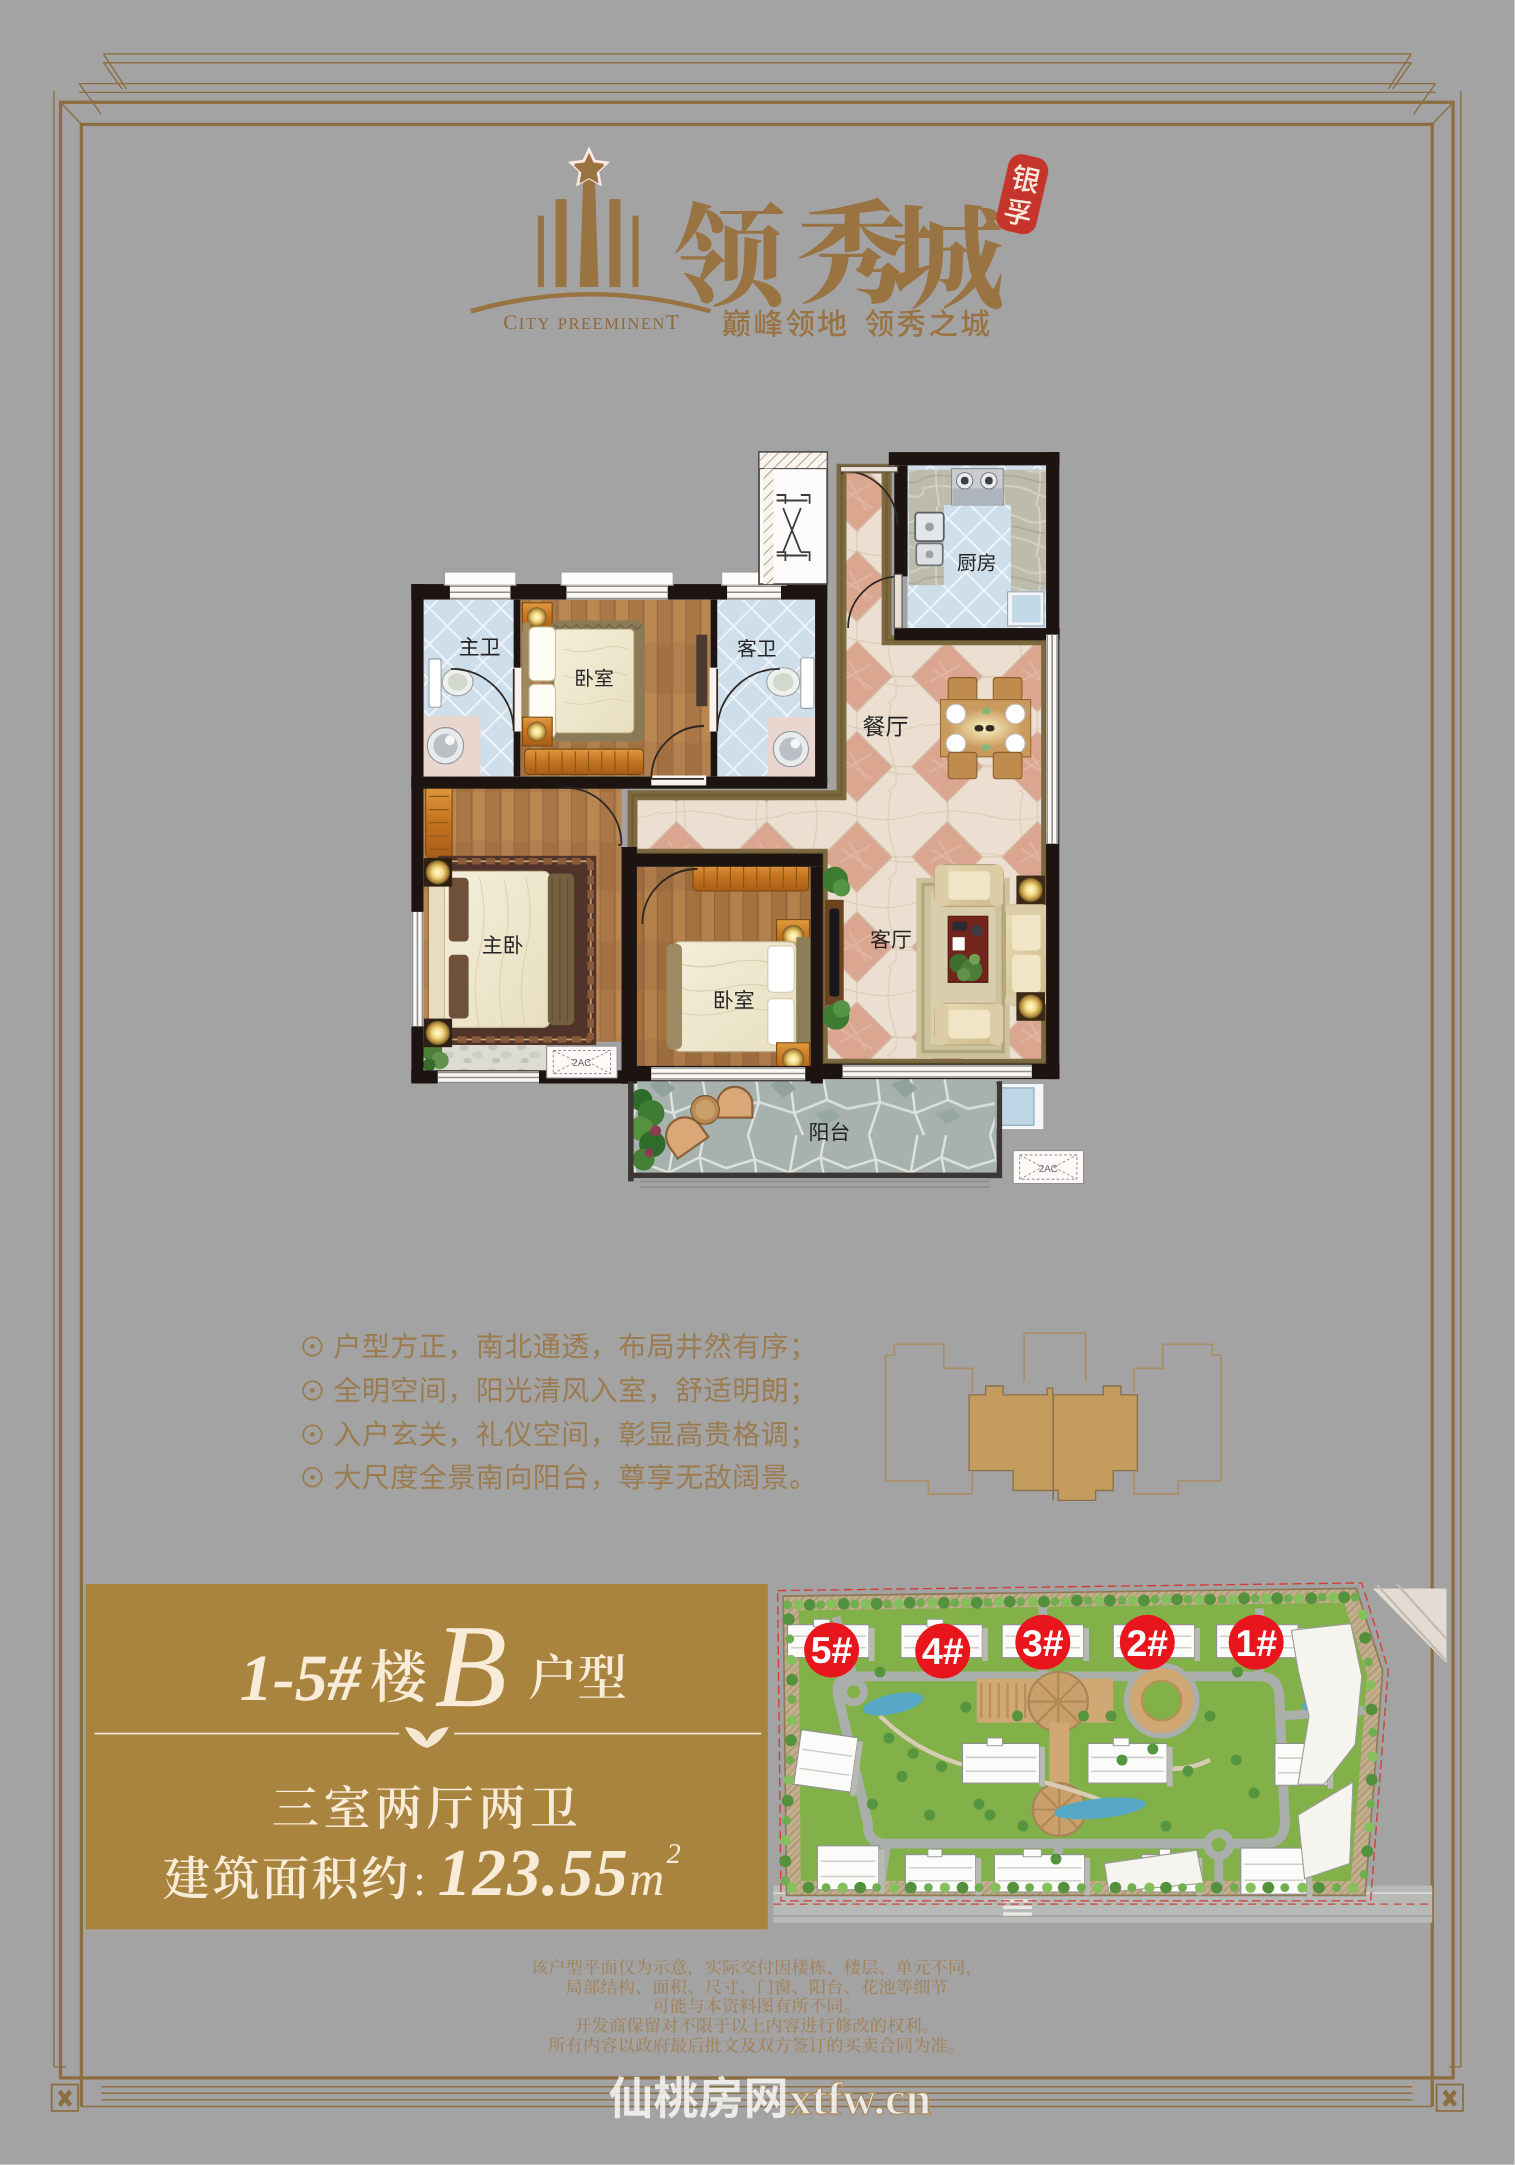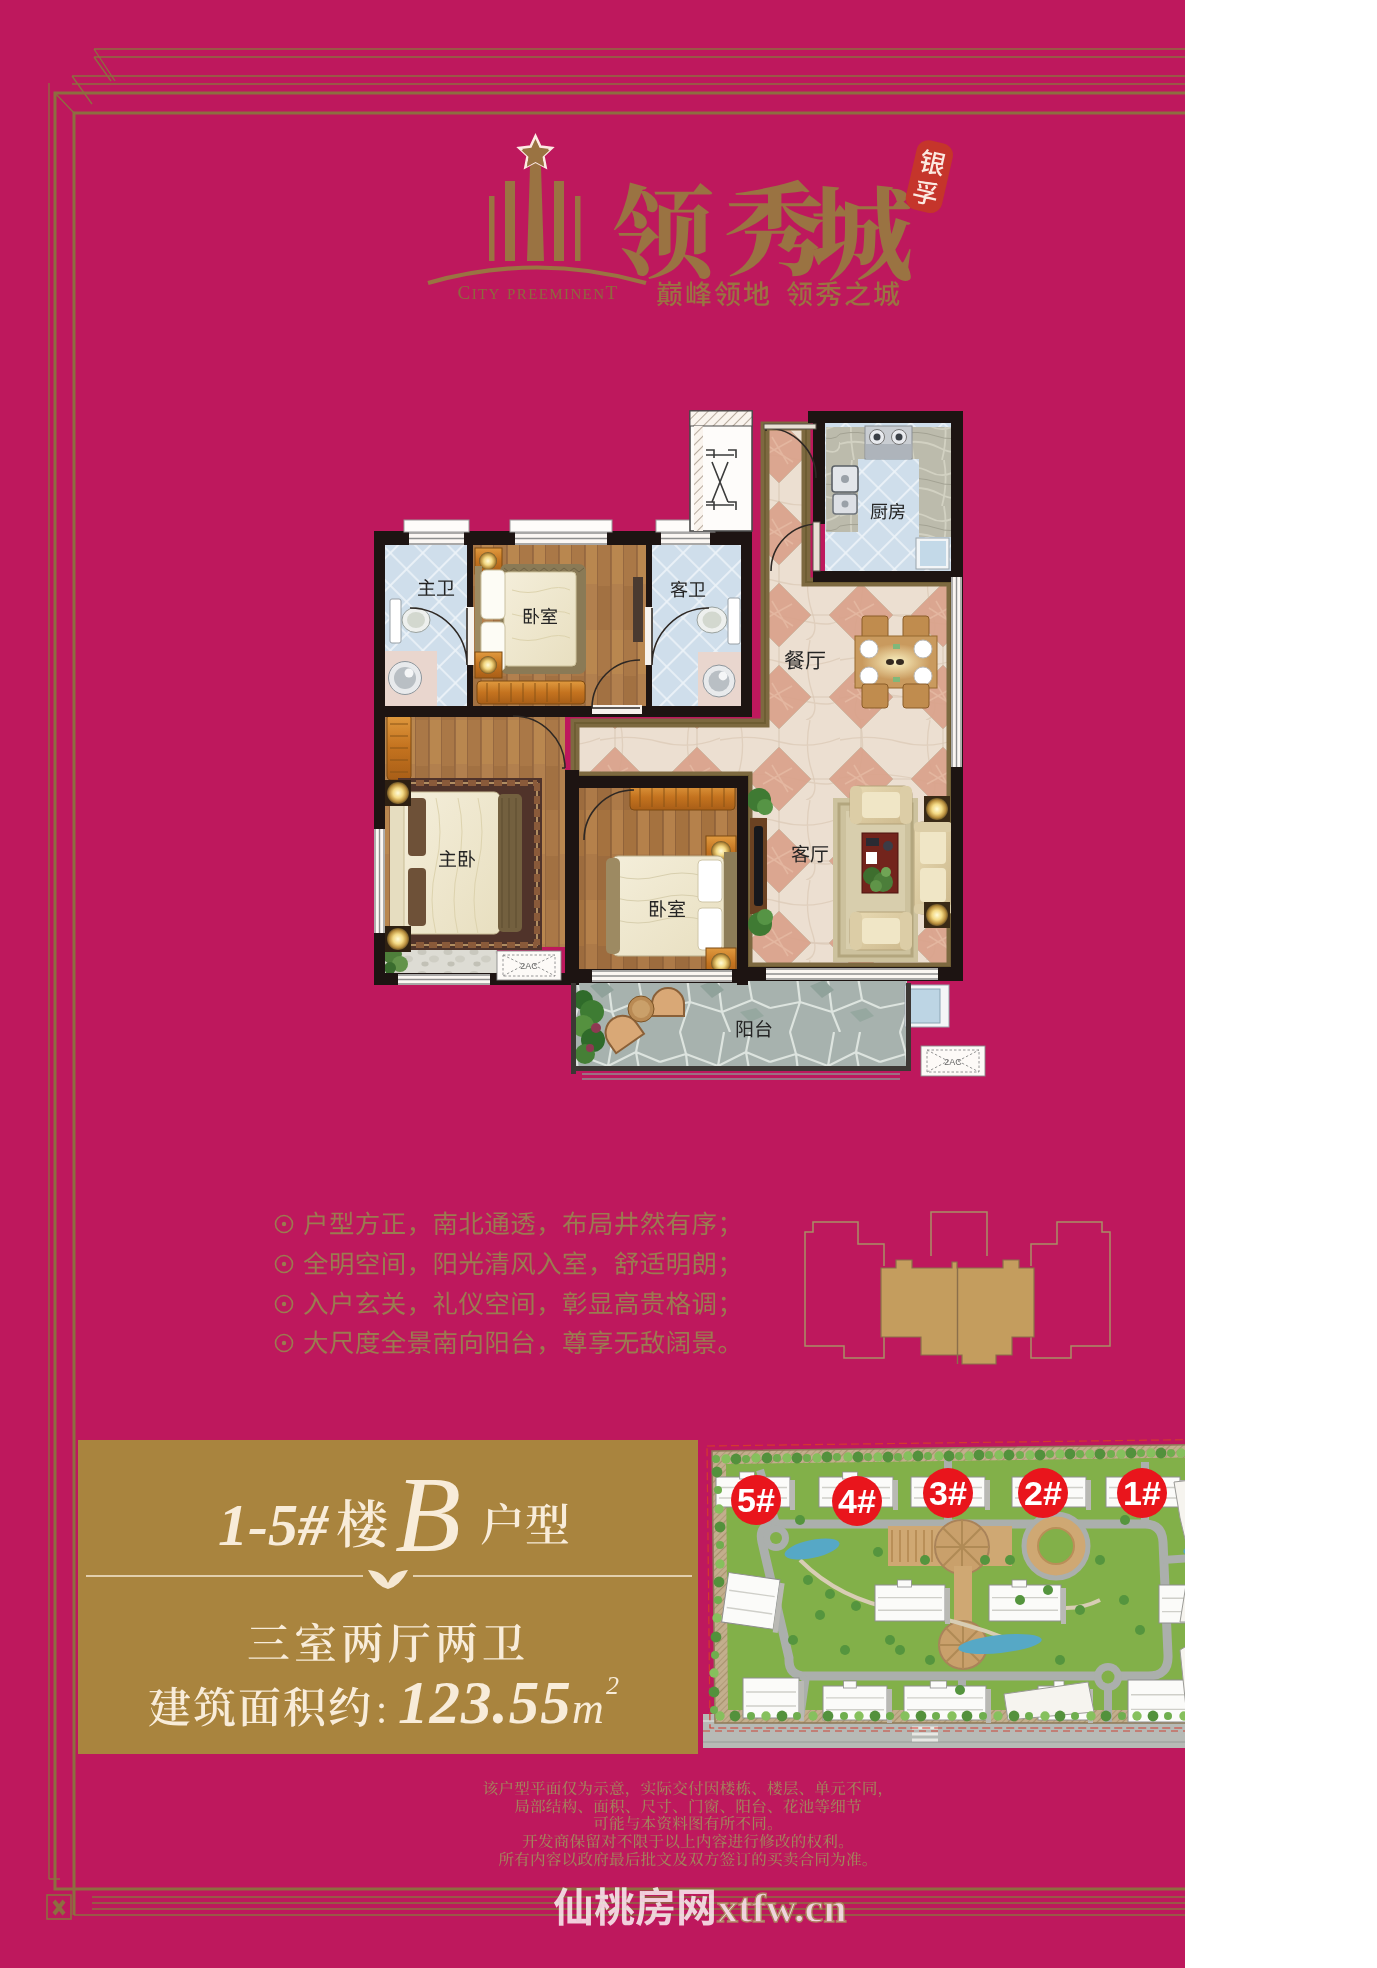--- a/index.html
+++ b/index.html
@@ -1,12 +1,12 @@
 <!DOCTYPE html>
-<html><head><meta charset="utf-8"><style>html,body{margin:0;padding:0;background:#fff}.page{position:relative;width:1185px;height:1968px;background:#be185d;overflow:hidden;font-family:"Liberation Sans",sans-serif}svg{position:absolute;left:0;top:0}</style></head><body>
+<html><head><meta charset="utf-8"><style>html,body{margin:0;padding:0;background:#fff}.page{position:relative;width:1377px;height:1968px;background:#a3a3a3;overflow:hidden;font-family:"Liberation Sans",sans-serif}svg{position:absolute;left:0;top:0}</style></head><body>
 <div class="page">
 <svg width="1377" height="1968" viewBox="0 0 1377 1968">
 <defs>
 <pattern id="tile" width="23" height="23" patternUnits="userSpaceOnUse" patternTransform="rotate(45)">
  <rect width="23" height="23" fill="#cfdeeb"></rect>
  <path d="M0,0H23M0,23H23M0,0V23M23,0V23" stroke="#eef4f9" stroke-width="1.7" fill="none"></path>
 </pattern>
 <pattern id="wood1" width="26" height="90" patternUnits="userSpaceOnUse">
  <rect width="26" height="90" fill="#b2804e"></rect>
  <rect x="0" width="12" height="90" fill="#aa7847"></rect>

